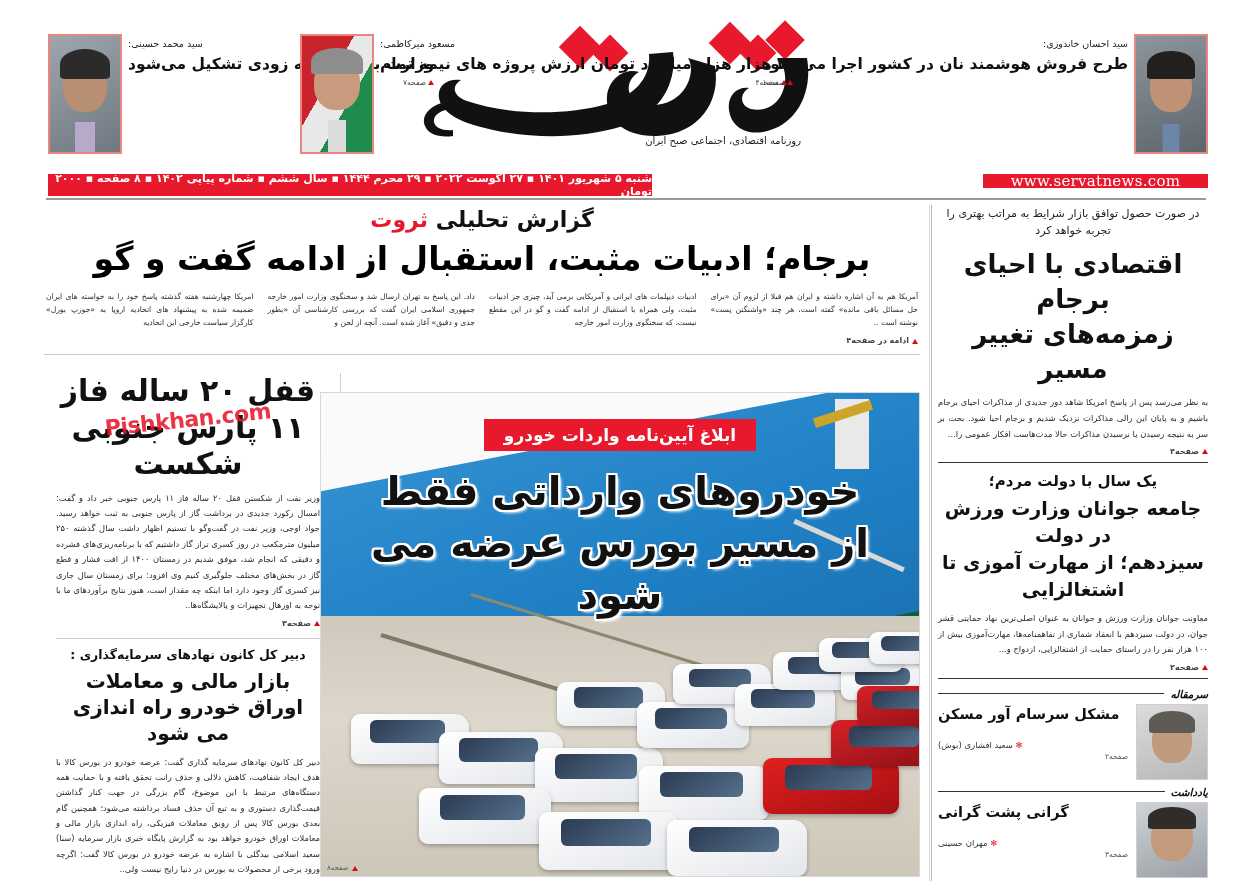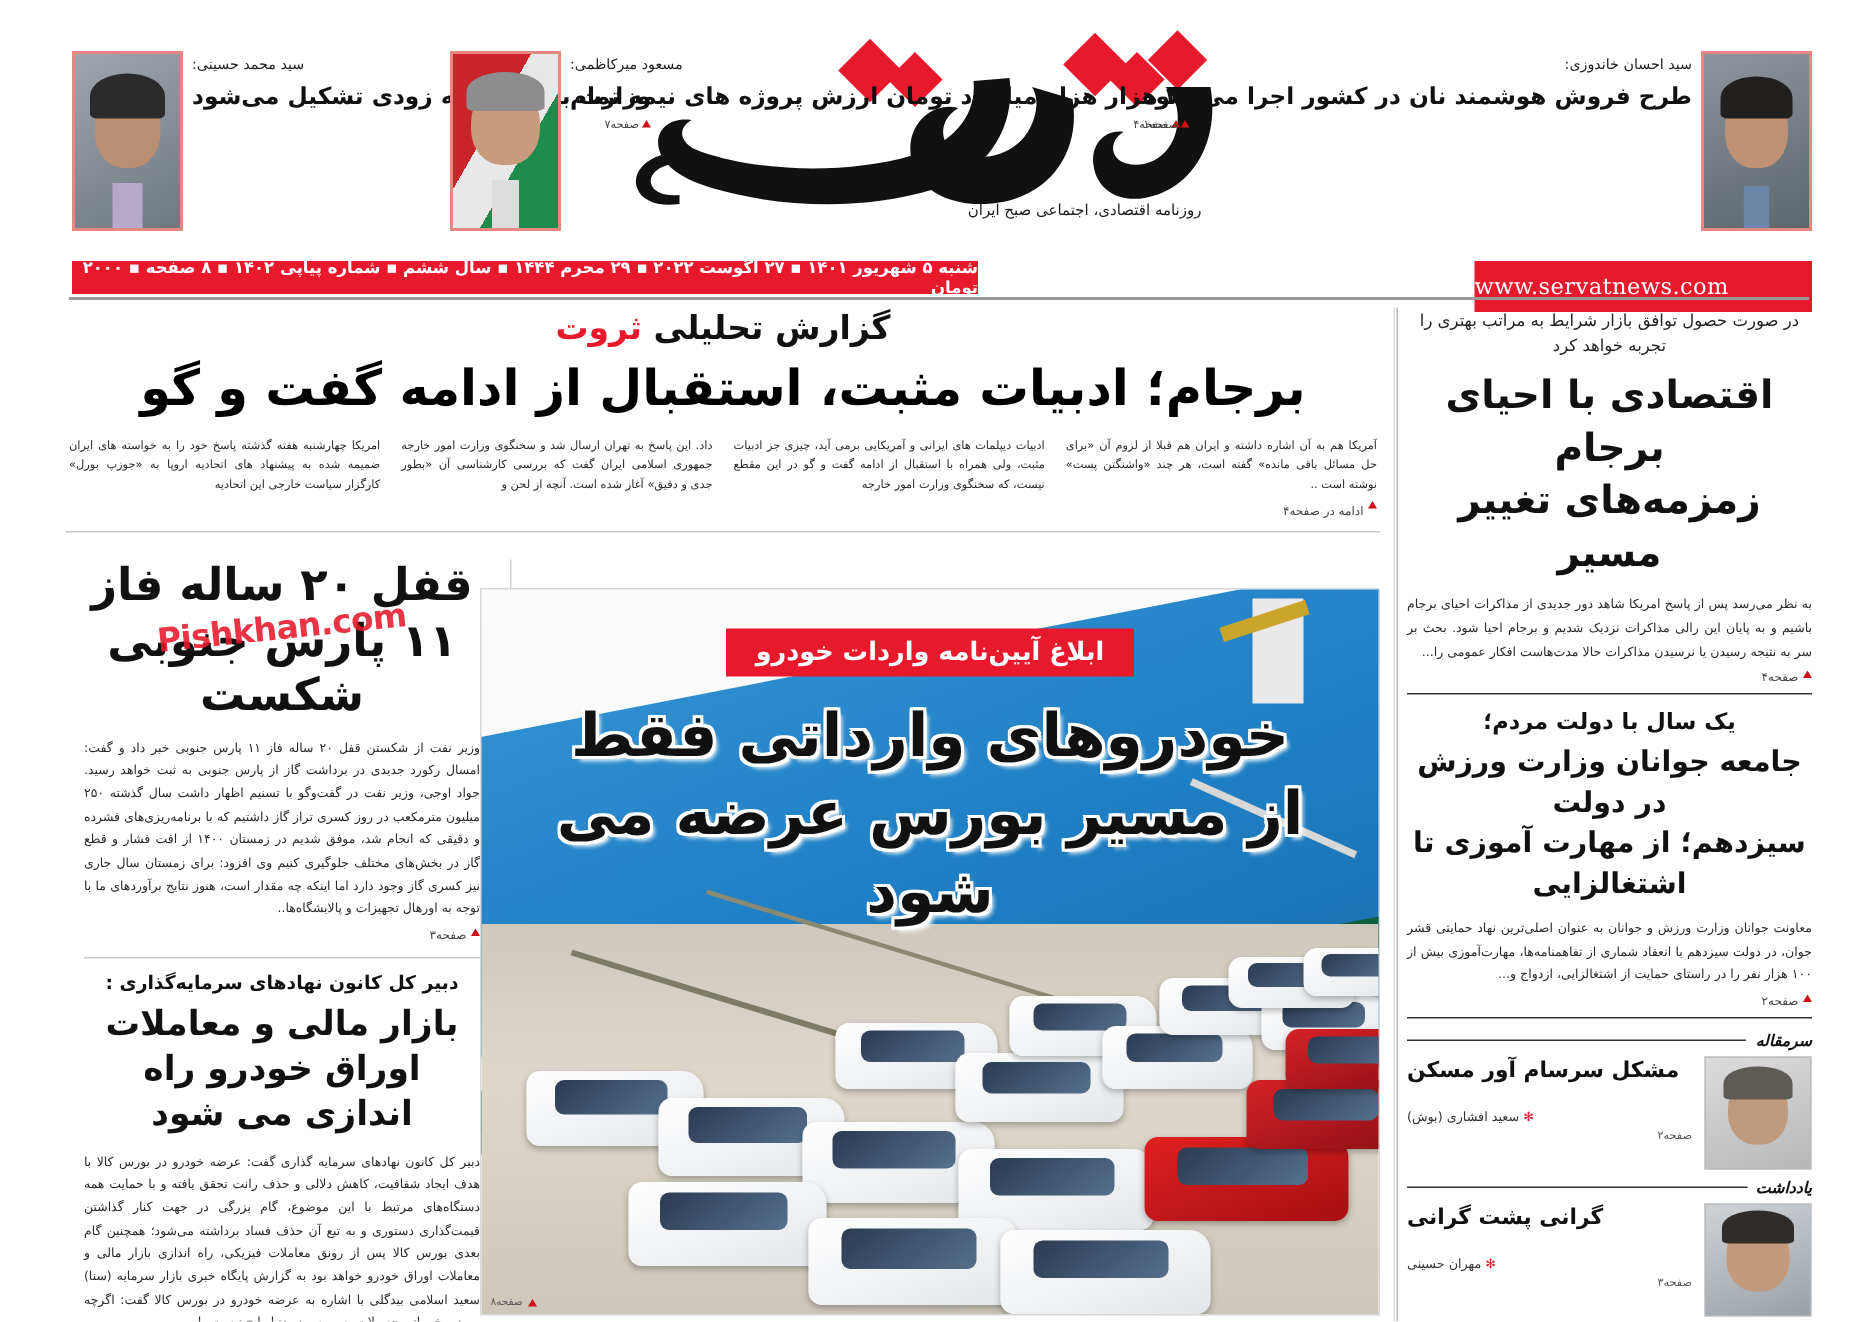--- a/index.html
+++ b/index.html
@@ -37,22 +37,22 @@
   .masthead { position:absolute; left:0; right:0; top:10px; text-align:center;
               pointer-events:none; }
   .logo-wrap { position:relative; display:inline-block; width: 420px; height:140px; }
   .logo-sub { position:absolute; bottom: 4px; right: 34px; font-size: 10px; color:#1a1a1a; }
 
   
   .datebar-row { position:absolute; top:174px; left:0; width:1250px; height:22px; }
   .datebar { position:absolute; left:48px; width:604px; height:22px; background:#e8192c;
              color:#fff; font-size:11px; display:flex; align-items:center;
              justify-content:center; font-weight:600; letter-spacing:0; }
-  .urlbar { position:absolute; right:42px; width:225px; height:34px; background:#e8192c;
-            display:flex; align-items:center; justify-content:flex-end; }
+  .urlbar { position:absolute; right:42px; width:225px; height:14px; background:#e8192c;
+            display:flex; align-items:center; justify-content:center; }
   .urlbar span { color:#fff; font-family:"DejaVu Serif","Liberation Serif",serif;
                  font-size:15px; letter-spacing:.3px; direction:ltr; }
   .rule-under { position:absolute; top:198px; left:46px; width:1160px; height:2px;
                 background:#9a9a9a; }
 
   
   .body { position:absolute; top:205px; left:0; width:1250px; height:676px; }
 
   .col-right { position:absolute; right:42px; top:0; width:270px; height:676px; }
   .vrule1 { position:absolute; right:318px; top:0; width:1px; height:676px; background:#b9b9b9; }
@@ -86,25 +86,25 @@
                 text-align:center; position:relative; }
   .watermark { position:absolute; left:0; right:0; top:34px; text-align:center;
                font-family:"DejaVu Sans","Liberation Sans",sans-serif;
                font-size:22px; font-weight:700; color:#e8192c; opacity:.88;
                transform: rotate(-6deg); direction:ltr; pointer-events:none;
                letter-spacing:-.5px; }
   .art-body { font-size:8.3px; line-height:1.85; color:#2a2a2a; text-align:justify;
               margin-top:8px; }
   .art-kicker2 { font-size:12.5px; font-weight:700; color:#111; text-align:center;
                  margin-top:4px; }
-  .art-head-b { font-size:23px; font-weight:800; line-height:1.32; color:#111;
+  .art-head-b { font-size:20px; font-weight:800; line-height:1.32; color:#111;
                 text-align:center; margin-top:6px; }
   .sep-line { height:1px; background:#c9c9c9; margin:10px 0 8px; }
-  .pgref-l { font-size:8px; color:#444; display:flex; gap:3px; align-items:flex-start;
-             justify-content:flex-start; margin-top:5px; }
+  .pgref-l { font-size:8px; color:#444; display:flex; gap:3px; align-items:center;
+             justify-content:flex-start; margin-top:5px;font-weight:bold; }
 
   
   .photo {
     position:relative; width:600px; height:485px; overflow:hidden;
     border:1px solid #d8d8d8;
     background:#eef1f3;
     margin-top:19px;
   }
   .sky { position:absolute; inset:0; background:linear-gradient(#fbfbfb,#f2f4f6); }
   .hull {

